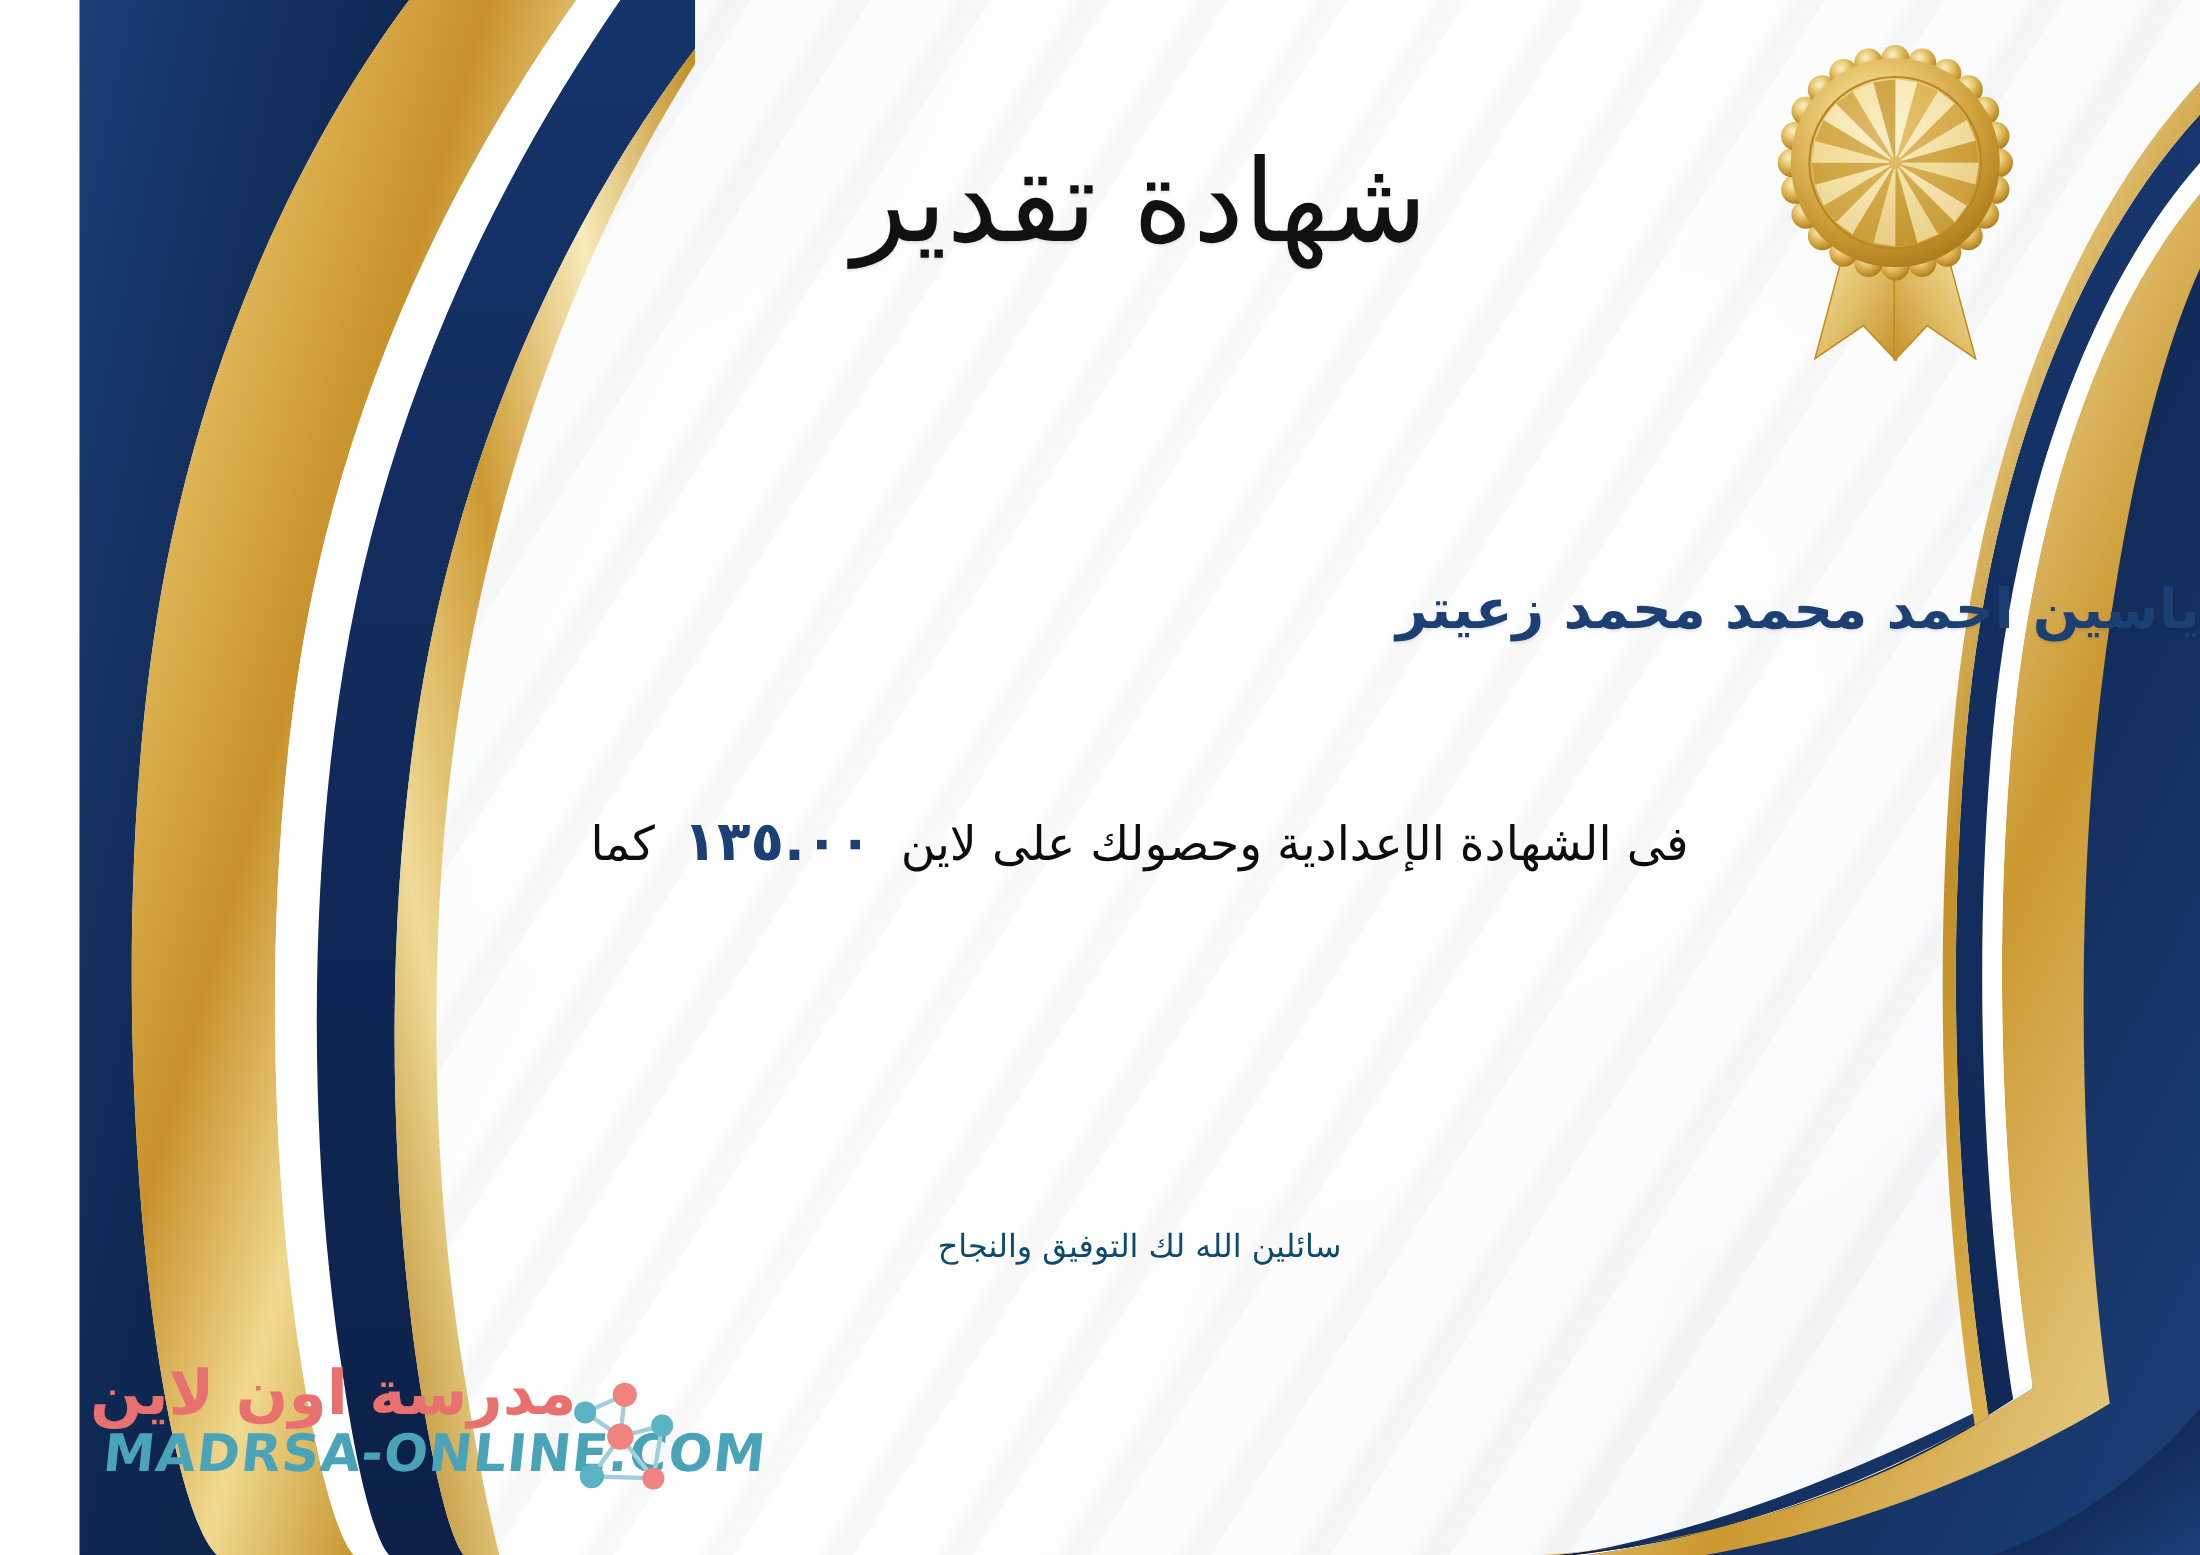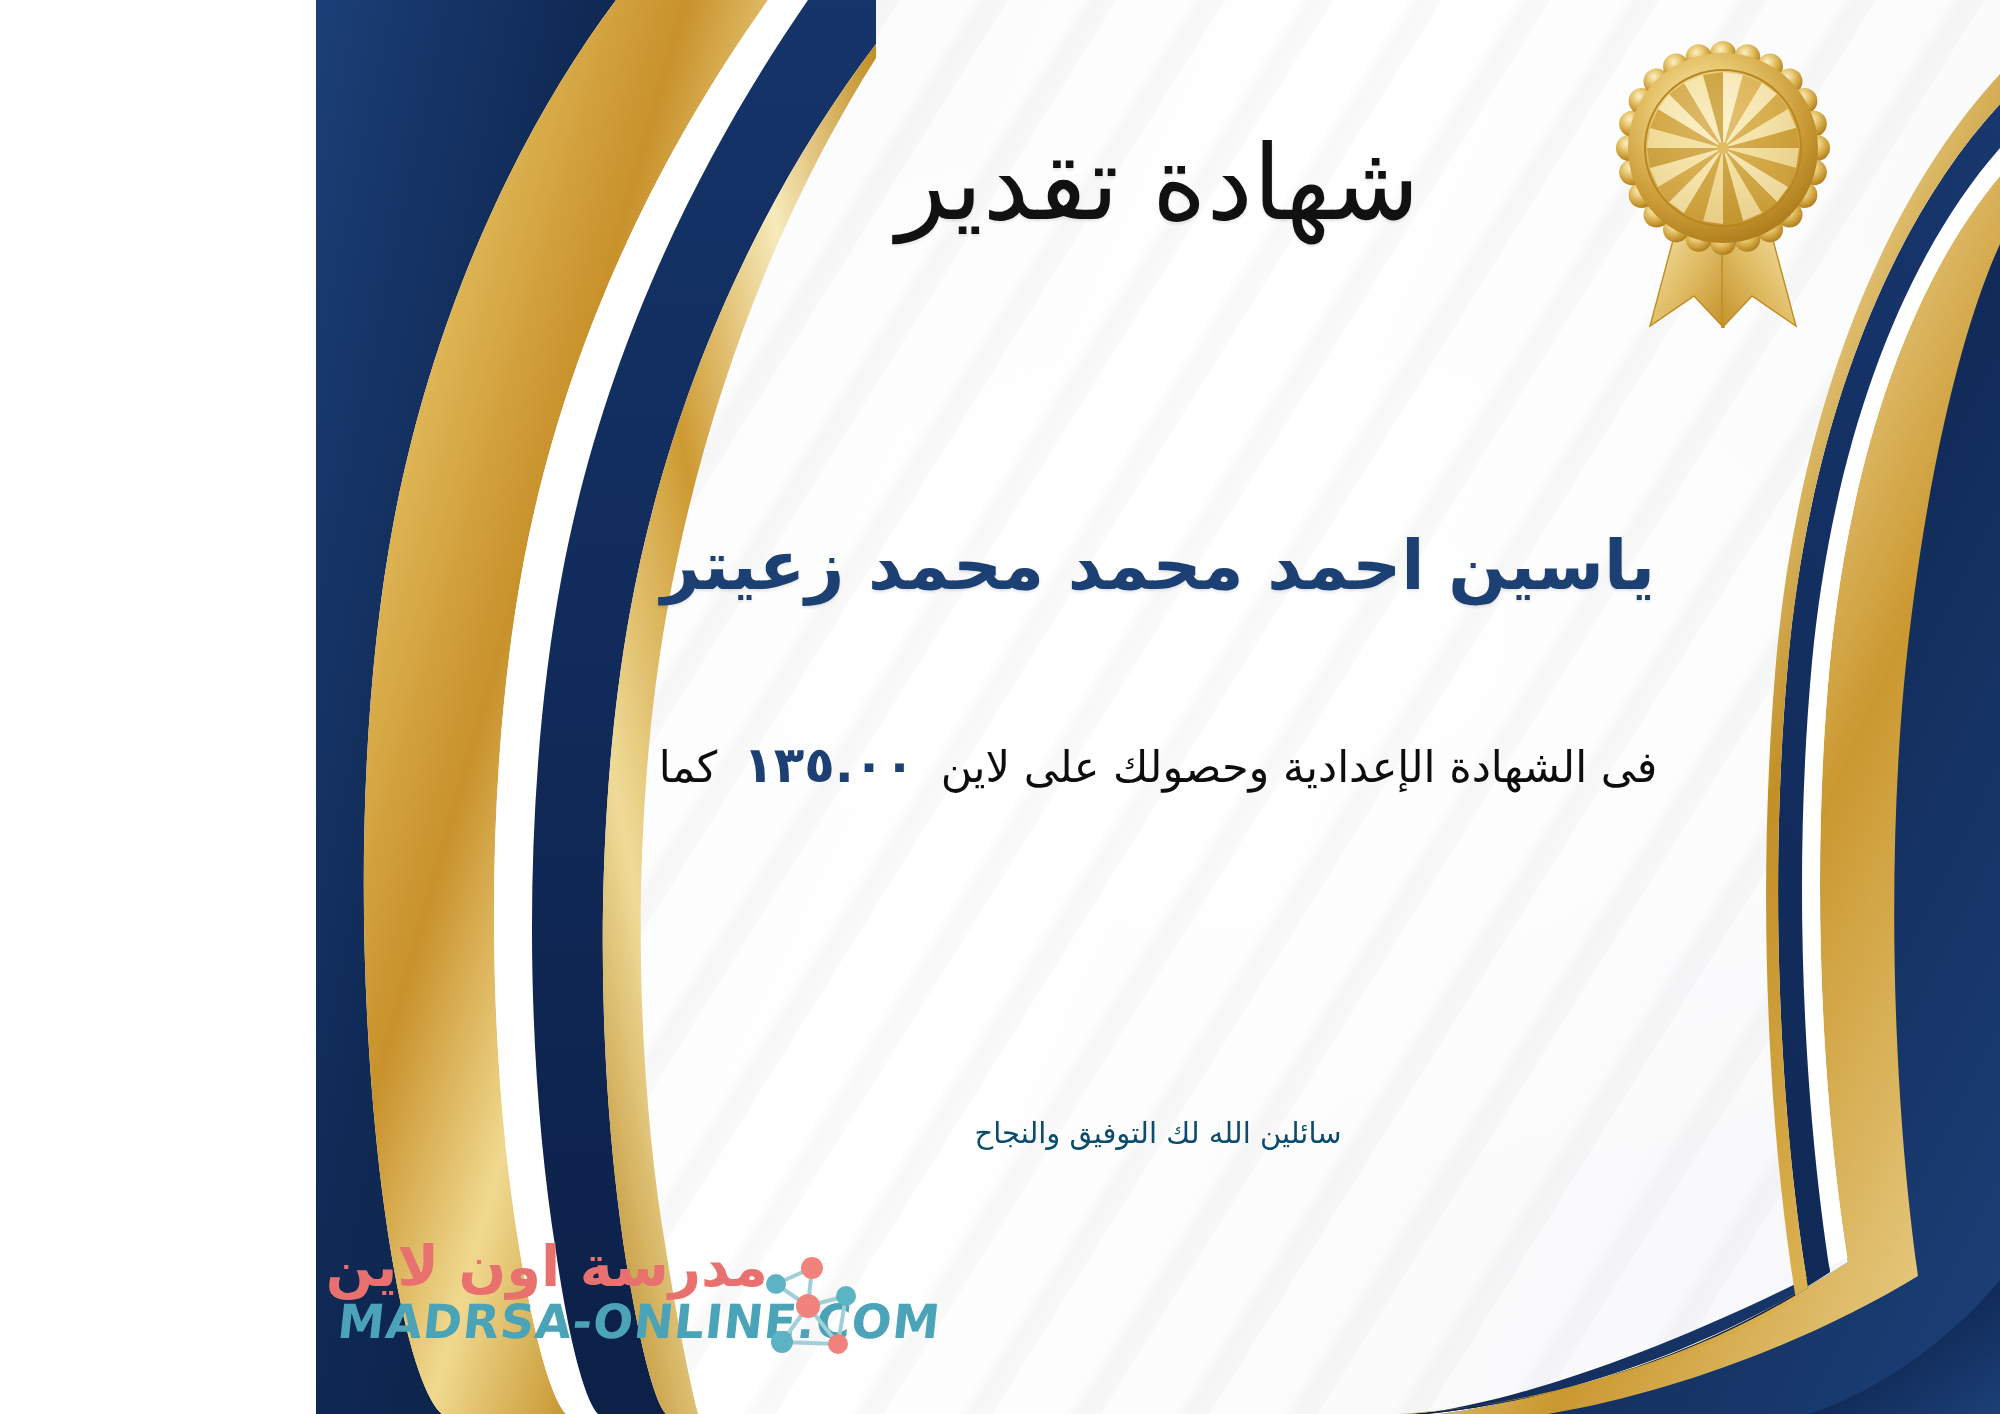--- a/index.html
+++ b/index.html
@@ -8,21 +8,21 @@
   html, body {
     width:2000px; height:1414px;
     background:#ffffff;
     font-family:"DejaVu Sans", sans-serif;
     overflow:hidden;
   }
 
   
   .certificate {
     position:relative;
-    width:1684px; height:1414px;
+    width:1928px; height:1414px;
     background:#ffffff;
     overflow:hidden;
   }
 
   
   .paper-texture {
     position:absolute; inset:0;
     background:
       repeating-linear-gradient(
         -58deg,
@@ -71,22 +71,22 @@
     letter-spacing:1px;
     color:#111111;
     line-height:1.25;
     font-family:"DejaVu Sans", sans-serif;
     text-shadow:0 2px 3px rgba(0,0,0,0.10);
   }
 
   .recipient-name {
     position:absolute;
     top:522px; left:0; right:0;
-    text-align:center;
-    font-size:68px;
+    text-align:right;
+    font-size:50px;
     font-weight:700;
     color:#1c4074;
     line-height:1.3;
     letter-spacing:0.5px;
     text-shadow:0 2px 3px rgba(0,0,0,0.10);
   }
 
   .body-block {
     position:absolute;
     top:722px;

